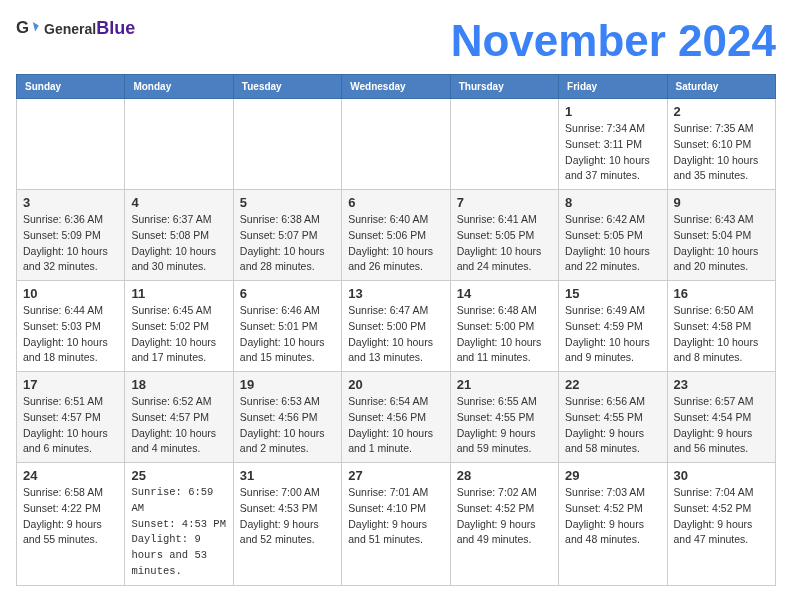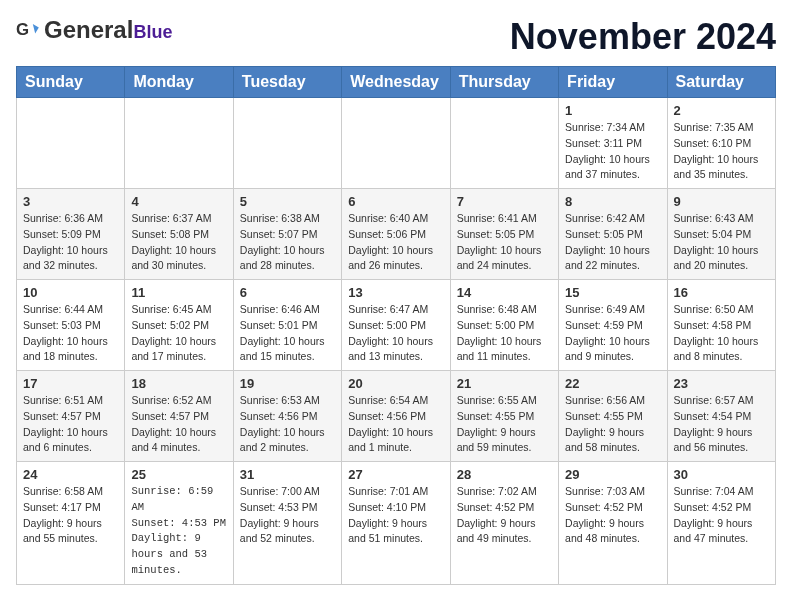--- a/index.html
+++ b/index.html
@@ -15,56 +15,56 @@
       justify-content: space-between;
       align-items: flex-start;
       margin-bottom: 8px;
     }
     .logo {
       display: flex;
       align-items: center;
       gap: 4px;
     }
     .logo-text-general {
-      font-size: 24px;
+      font-size: 14px;
       font-weight: bold;
       color: #333;
     }
     .logo-text-blue {
       font-size: 18px;
       font-weight: bold;
       color: #4c1d95;
     }
     .logo-icon {
       width: 24px;
       height: 24px;
     }
     .title-area {
       text-align: right;
     }
     .month-title {
-      font-size: 36px;
-      font-weight: bold;
-      color: #0f172a;
+      font-size: 44px;
+      font-weight: bold;
+      color: #3b82f6;
     }
     .location-title {
       font-size: 16px;
       color: #555;
     }
     .calendar-table {
       width: 100%;
       border-collapse: collapse;
       table-layout: fixed;
     }
     .calendar-table th {
       background-color: #4a7fc1;
       color: #fff;
       text-align: left;
       padding: 6px 8px;
-      font-size: 16px;
+      font-size: 10px;
       font-weight: bold;
       border: 1px solid #3a6da8;
     }
     .calendar-table td {
       border: 1px solid #ccc;
       vertical-align: top;
       padding: 5px 6px;
       font-size: 11px;
       color: #333;
       height: 90px;
@@ -267,21 +267,21 @@
           <span class="day-number">23</span>
           <div class="day-info" style="white-space: pre-line;">Sunrise: 6:57 AM
 Sunset: 4:54 PM
 Daylight: 9 hours and 56 minutes.</div>
         </td>
       </tr>
       <tr>
         <td>
           <span class="day-number">24</span>
           <div class="day-info" style="white-space: pre-line;">Sunrise: 6:58 AM
-Sunset: 4:17 PM
+Sunset: 4:22 PM
 Daylight: 9 hours and 55 minutes.</div>
         </td>
         <td>
           <span class="day-number">25</span>
           <div class="day-info" style="white-space: pre-line; font-family: Liberation Mono, monospace;">Sunrise: 6:59 AM
 Sunset: 4:53 PM
 Daylight: 9 hours and 53 minutes.</div>
         </td>
         <td>
           <span class="day-number">31</span>

